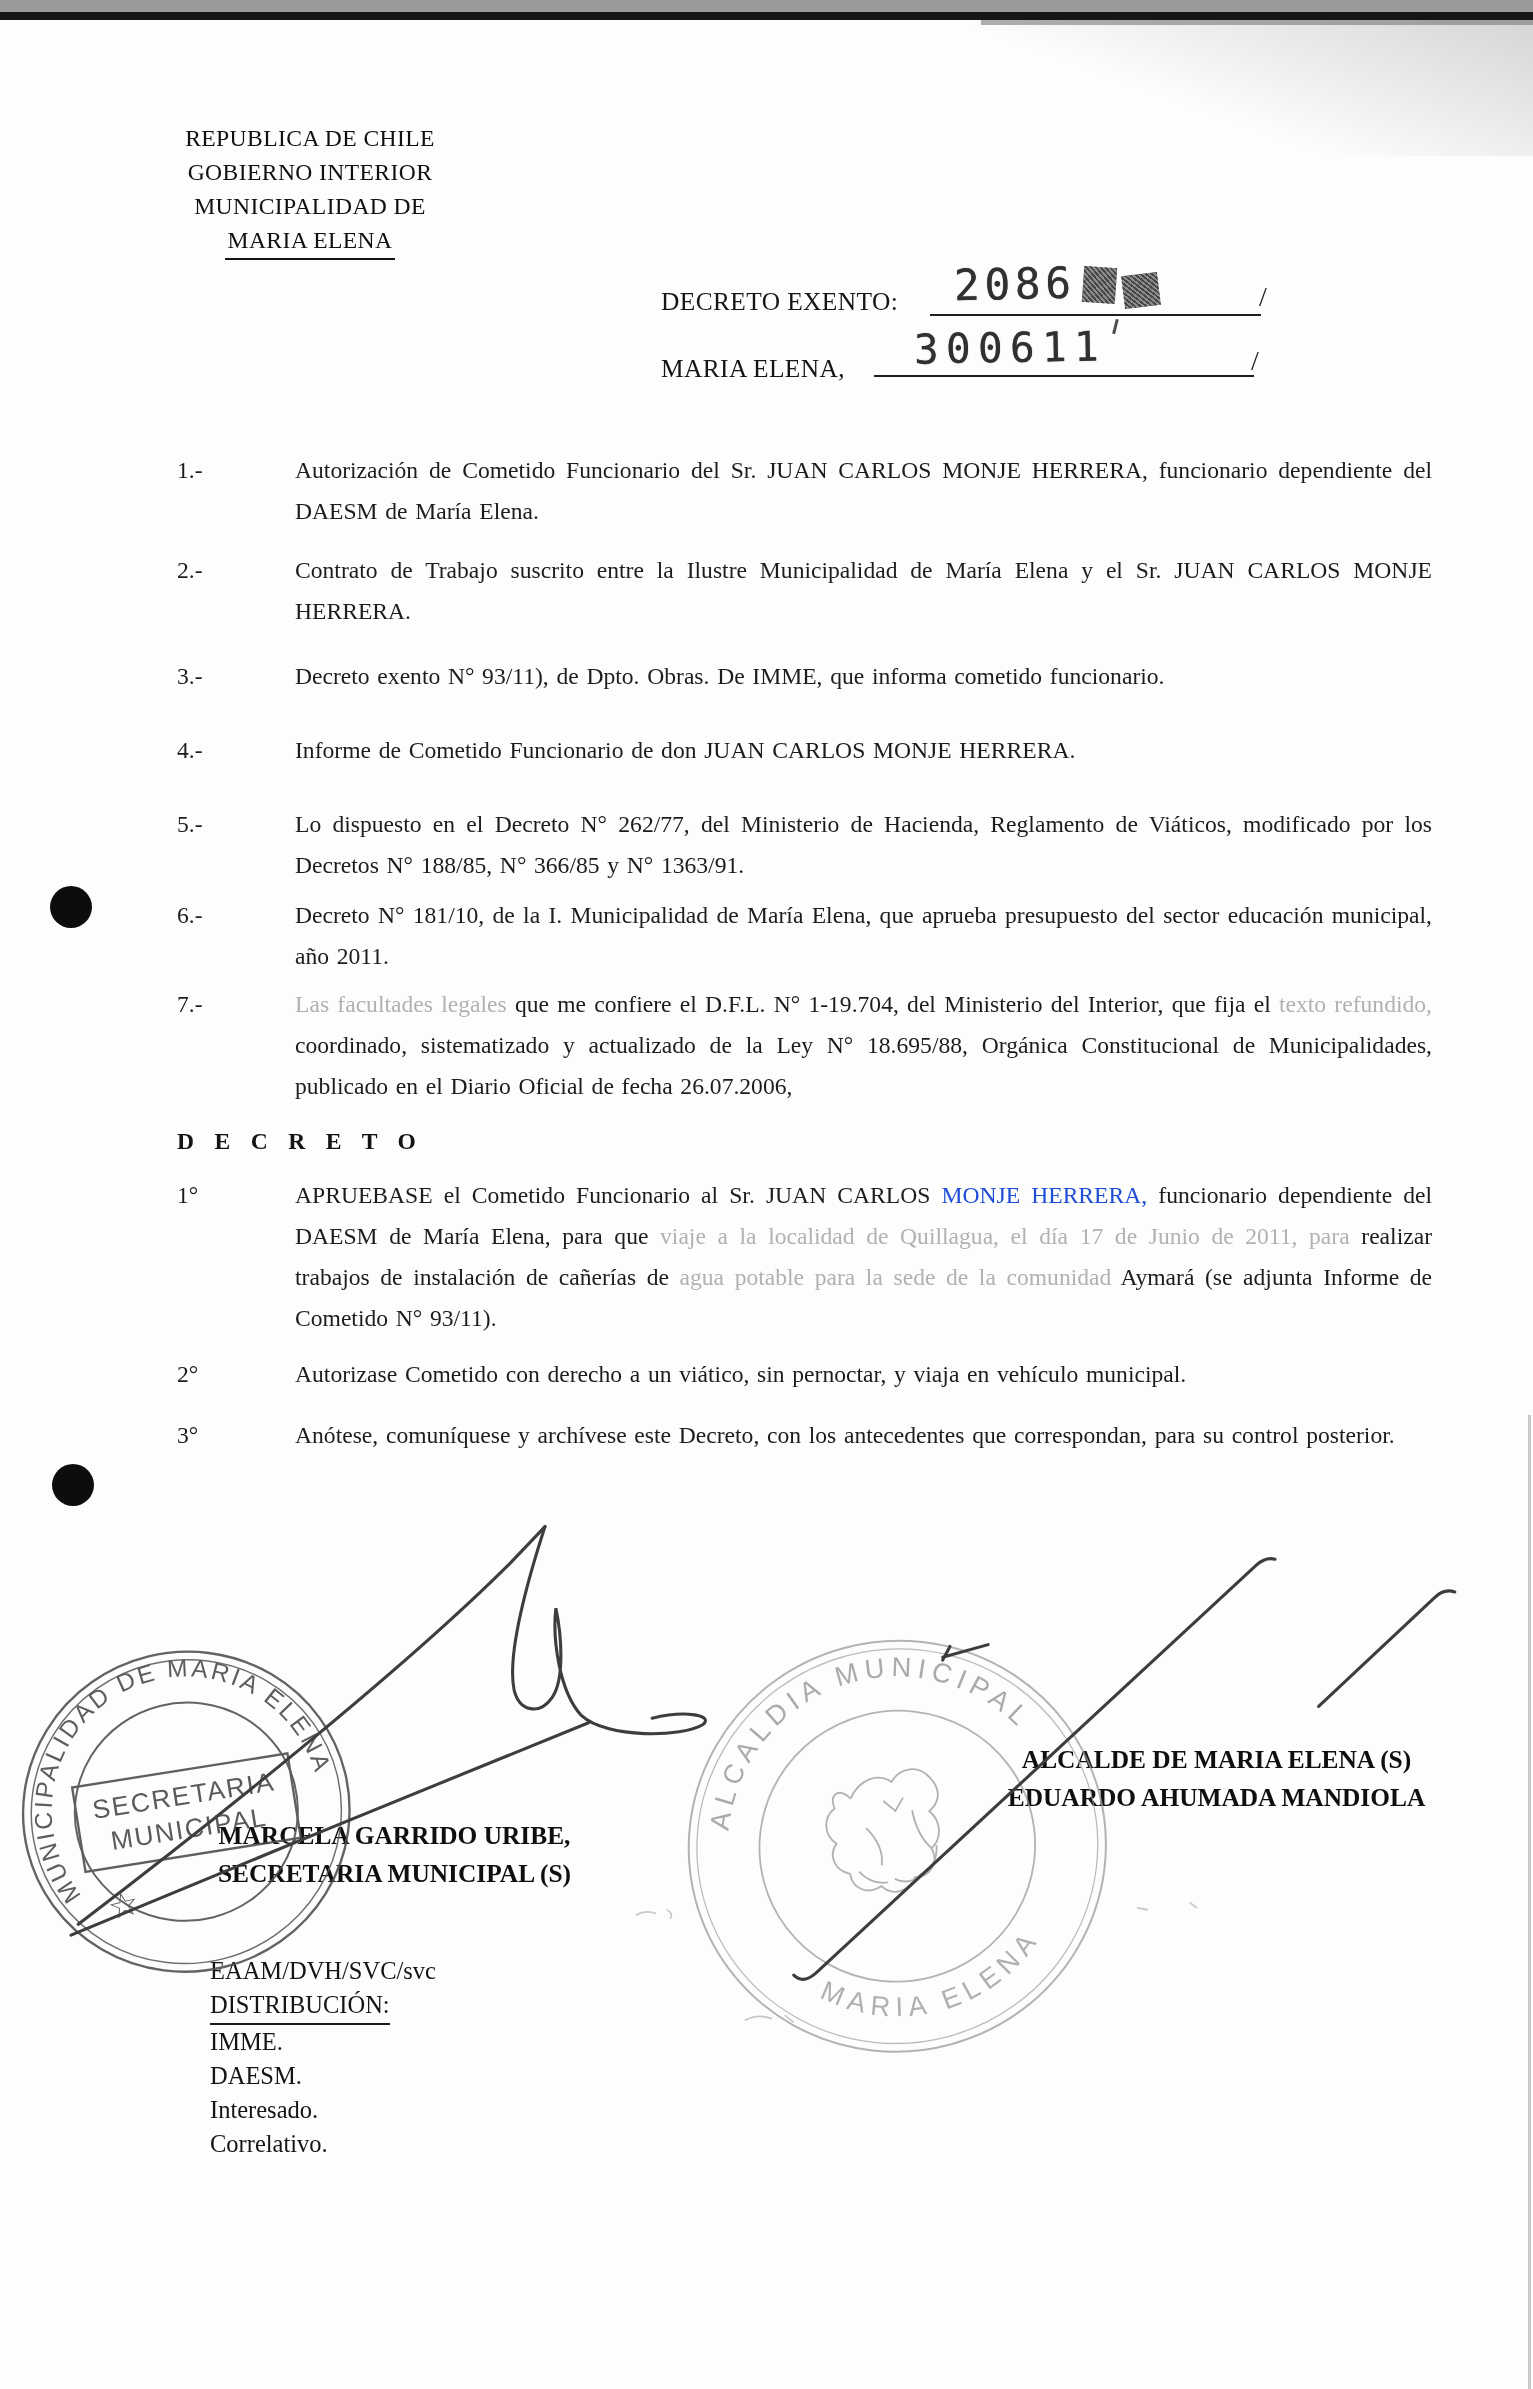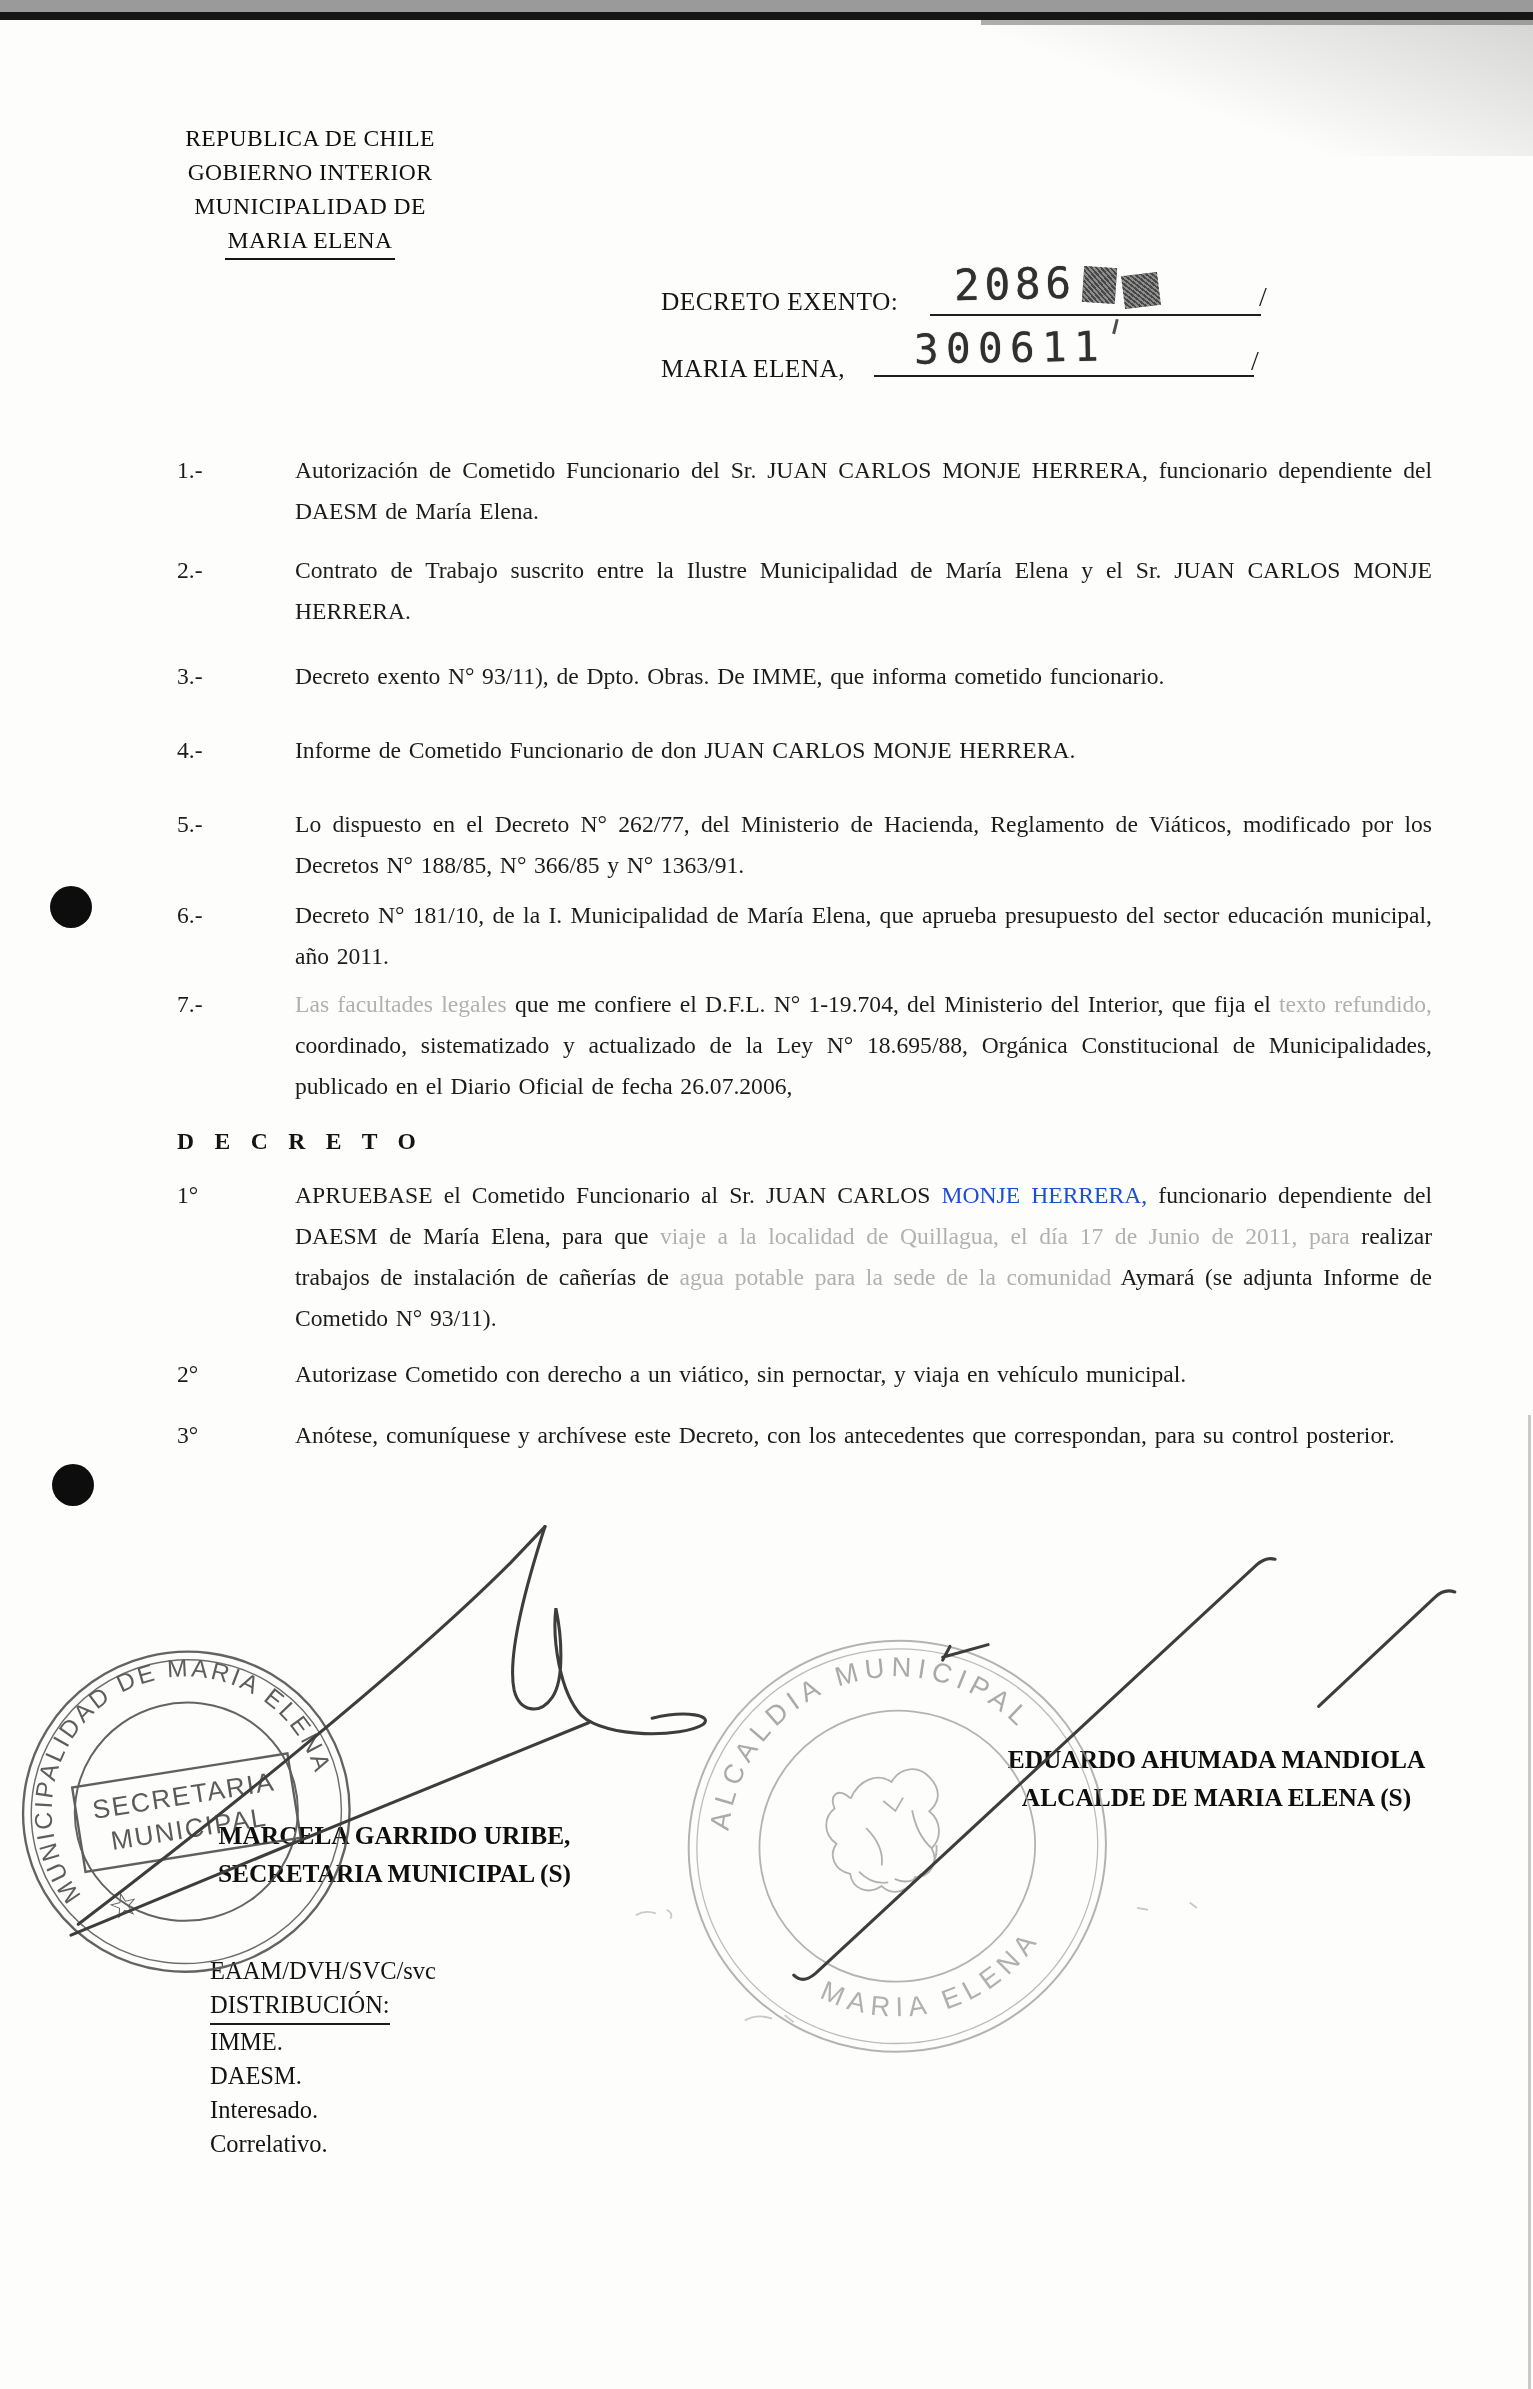--- a/index.html
+++ b/index.html
@@ -146,22 +146,22 @@
       <div class="num">2°</div>
       <div class="txt"><span>Autorizase Cometido con derecho a un  viático, sin pernoctar, y viaja en vehículo  municipal.</span></div>
     </div>
     <div class="item d3">
       <div class="num">3°</div>
       <div class="txt"><span>Anótese, comuníquese y archívese este Decreto, con los antecedentes que correspondan, para su control posterior.</span></div>
     </div>
   </div>
 
   <div class="name-block mayor-block">
+    <div>ALCALDE DE MARIA ELENA (S)</div>
     <div>EDUARDO AHUMADA MANDIOLA</div>
-    <div>ALCALDE DE MARIA ELENA (S)</div>
   </div>
   <div class="name-block secretary-block">
     <div>MARCELA GARRIDO URIBE,</div>
     <div>SECRETARIA MUNICIPAL (S)</div>
   </div>
 
   <div class="footer">
     <div>EAAM/DVH/SVC/svc</div>
     <div><span class="dist">DISTRIBUCIÓN:</span></div>
     <div>IMME.</div>

